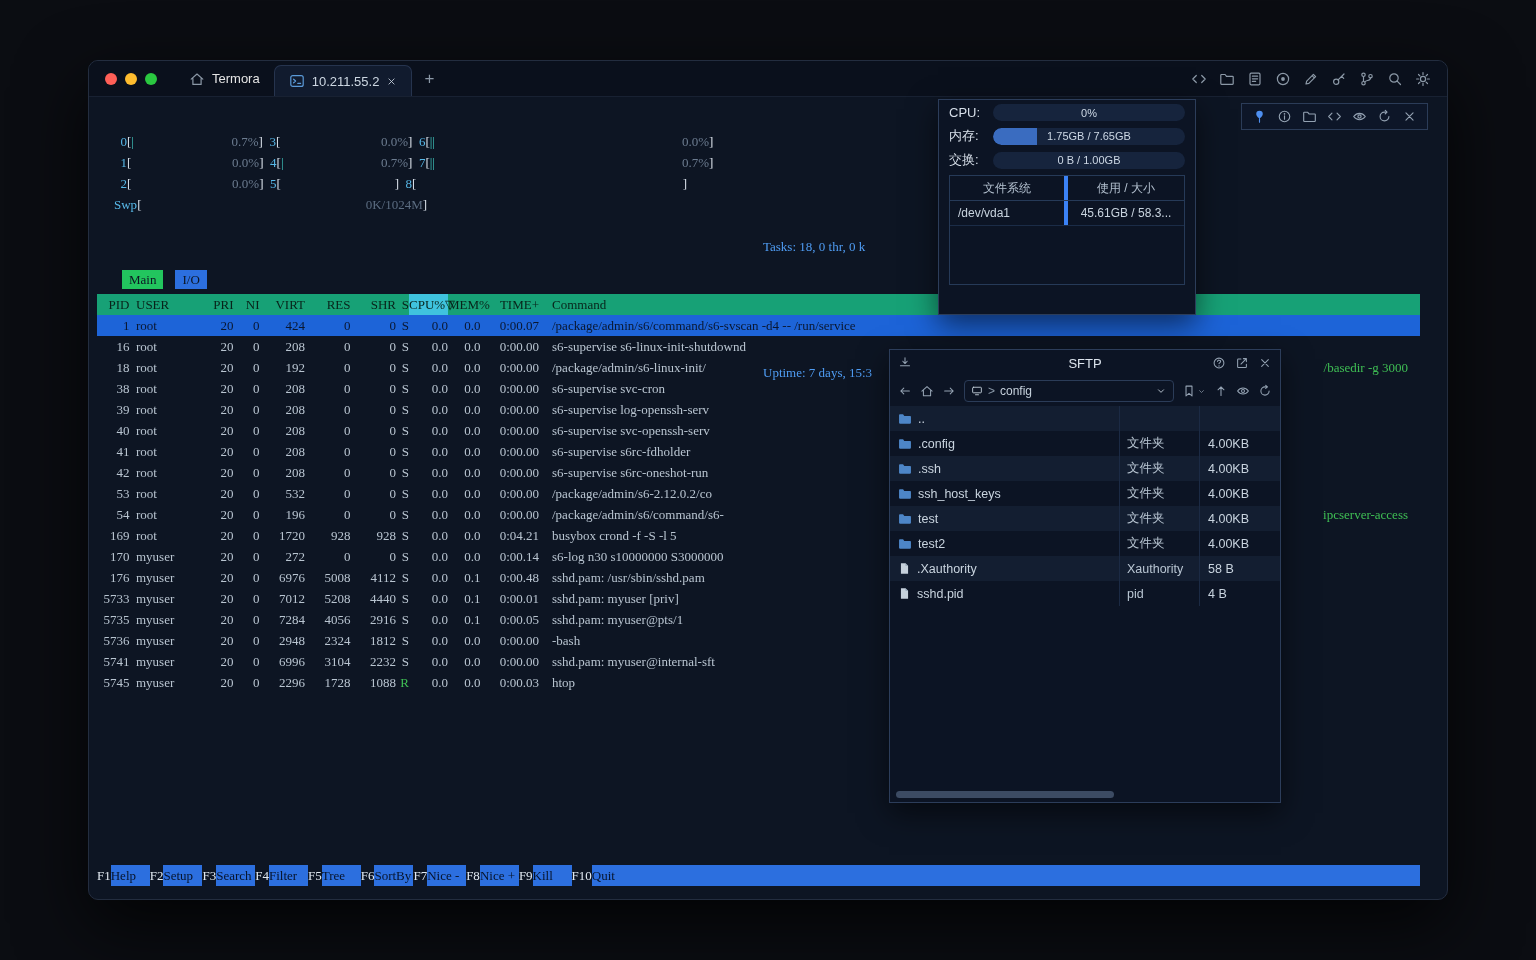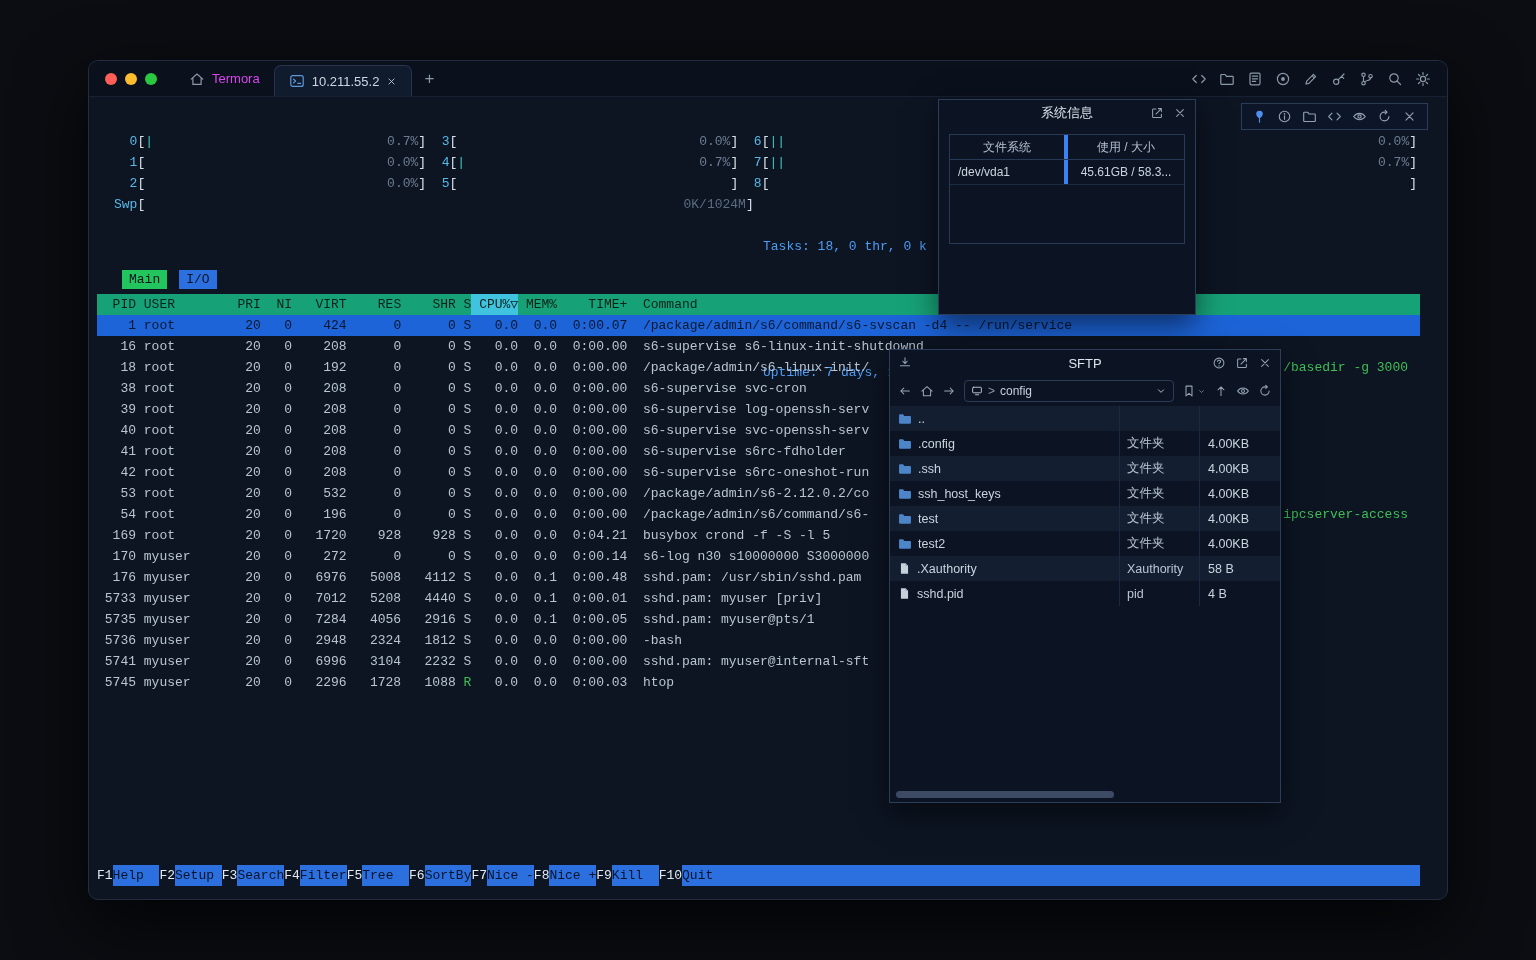--- a/index.html
+++ b/index.html
@@ -3,32 +3,32 @@
 <meta charset="utf-8">
 <style>
 *{margin:0;padding:0;box-sizing:border-box}
 html,body{width:1536px;height:960px;background:#0b0d12;font-family:"Liberation Sans",sans-serif;overflow:hidden}
 .window{position:absolute;left:88px;top:60px;width:1360px;height:840px;background:#0d1523;border:1px solid #232d3f;border-radius:10px;box-shadow:0 25px 70px rgba(0,0,0,.75);overflow:hidden}
 
 .tabbar{position:relative;height:36px;background:#0a101c;display:flex;align-items:stretch;border-bottom:1px solid #182132}
 .lights{display:flex;align-items:center;gap:8px;padding:0 18px 0 16px}
 .light{width:12px;height:12px;border-radius:50%}
 .l-red{background:#ff5f57}.l-yellow{background:#febc2e}.l-green{background:#2ac840}
-.tab{display:flex;align-items:center;gap:7px;padding:0 14px;color:#d946ef;font-size:13px}
+.tab{display:flex;align-items:center;gap:7px;padding:0 14px;color:#e5e5e5;font-size:13px}
 .tab .t-home{color:#8b98a6}
 .tab.active{background:#111b2e;border:1px solid #26344e;border-bottom:none;border-radius:7px 7px 0 0;margin-top:4px;color:#cdd7e2}
 .tab.active .t-ic{color:#5b9ad8}
 .tab .close svg{width:11px;height:11px}
 .newtab{display:flex;align-items:center;padding:0 12px;color:#8b98a6;font-size:17px;cursor:default}
 .tb-icons{margin-left:auto;display:flex;align-items:center;gap:12px;padding-right:16px;color:#8b98a6}
 .ic-btn{display:flex;align-items:center}
 [data-icon] svg,.ic-btn svg{display:block}
 
 .content{position:absolute;left:0;top:36px;right:0;bottom:0}
-.term{position:absolute;inset:0;font-family:Liberation Mono, monospace;font-size:13px;line-height:21px;color:#b9c5d1}
+.term{position:absolute;inset:0;font-family:Liberation Serif, serif;font-size:13px;line-height:21px;color:#b9c5d1}
 .m-line{white-space:pre}
 .meters{position:absolute;left:25px;top:34px}
 .m-label{color:#57b8e8}
 .m-brk{color:#d9e1ea}
 .m-pipes{color:#3fc8c0}
 .m-pct{color:#6c7c90}
 .mem-g{color:var(--mem-g,#35b26f)}.mem-b{color:var(--mem-b,#3e6fd0)}.mem-o{color:var(--mem-o,#cf9a42)}
 .m-val{color:#5b6c81}
 .stats{position:absolute;left:674px;top:97px;color:#4f9cf3;white-space:pre}
 .screen-tabs{position:absolute;left:33px;top:173px;display:flex;gap:12px;font-size:13px}
@@ -280,36 +280,42 @@
           </svg>
         </span>
         <span class="ic-btn">
           <svg viewBox="0 0 16 16" width="16" height="16" fill="none" stroke="currentColor" stroke-width="1.2" stroke-linecap="round" stroke-linejoin="round">
             <path d="M4.2 4.2l7.6 7.6M11.8 4.2l-7.6 7.6"></path>
           </svg>
         </span>
       </div>
 
     <div class="panel sysinfo">
-      <div class="p-title">
-        <span>系统信息</span>
-        <span class="pt-right">
-          <span data-icon="external-icon">
-              <svg viewBox="0 0 16 16" width="16" height="16" fill="none" stroke="currentColor" stroke-width="1.2" stroke-linecap="round" stroke-linejoin="round">
-                <path d="M6.8 9.2L13 3M9.6 3H13v3.4M13 9.4v3a.8.8 0 01-.8.8H3.8a.8.8 0 01-.8-.8V4.2a.8.8 0 01.8-.8h3"></path>
-              </svg>
-            </span>
-          <span data-icon="close-icon">
-              <svg viewBox="0 0 16 16" width="16" height="16" fill="none" stroke="currentColor" stroke-width="1.2" stroke-linecap="round" stroke-linejoin="round">
-                <path d="M4.2 4.2l7.6 7.6M11.8 4.2l-7.6 7.6"></path>
-              </svg>
-            </span>
-        </span>
-      </div>
       <div class="si-body">
+        <div id="si-rows">
+            <div class="si-row">
+              <span class="si-label">CPU:</span>
+              <div class="si-bar">
+                <div class="si-bartext">0%</div>
+              </div>
+            </div>
+            <div class="si-row">
+              <span class="si-label">内存:</span>
+              <div class="si-bar">
+                <div class="si-fill" style="width: 23%;"></div>
+                <div class="si-bartext">1.75GB / 7.65GB</div>
+              </div>
+            </div>
+            <div class="si-row">
+              <span class="si-label">交换:</span>
+              <div class="si-bar">
+                <div class="si-bartext">0 B / 1.00GB</div>
+              </div>
+            </div>
+          </div>
         <div class="si-table">
           <div class="si-th">
             <div class="si-c1">文件系统</div>
             <div class="si-c2">使用 / 大小</div>
           </div>
           <div class="si-tr">
             <div class="si-c1">/dev/vda1</div>
             <div class="si-c2">45.61GB / 58.3...</div>
           </div>
         </div>

